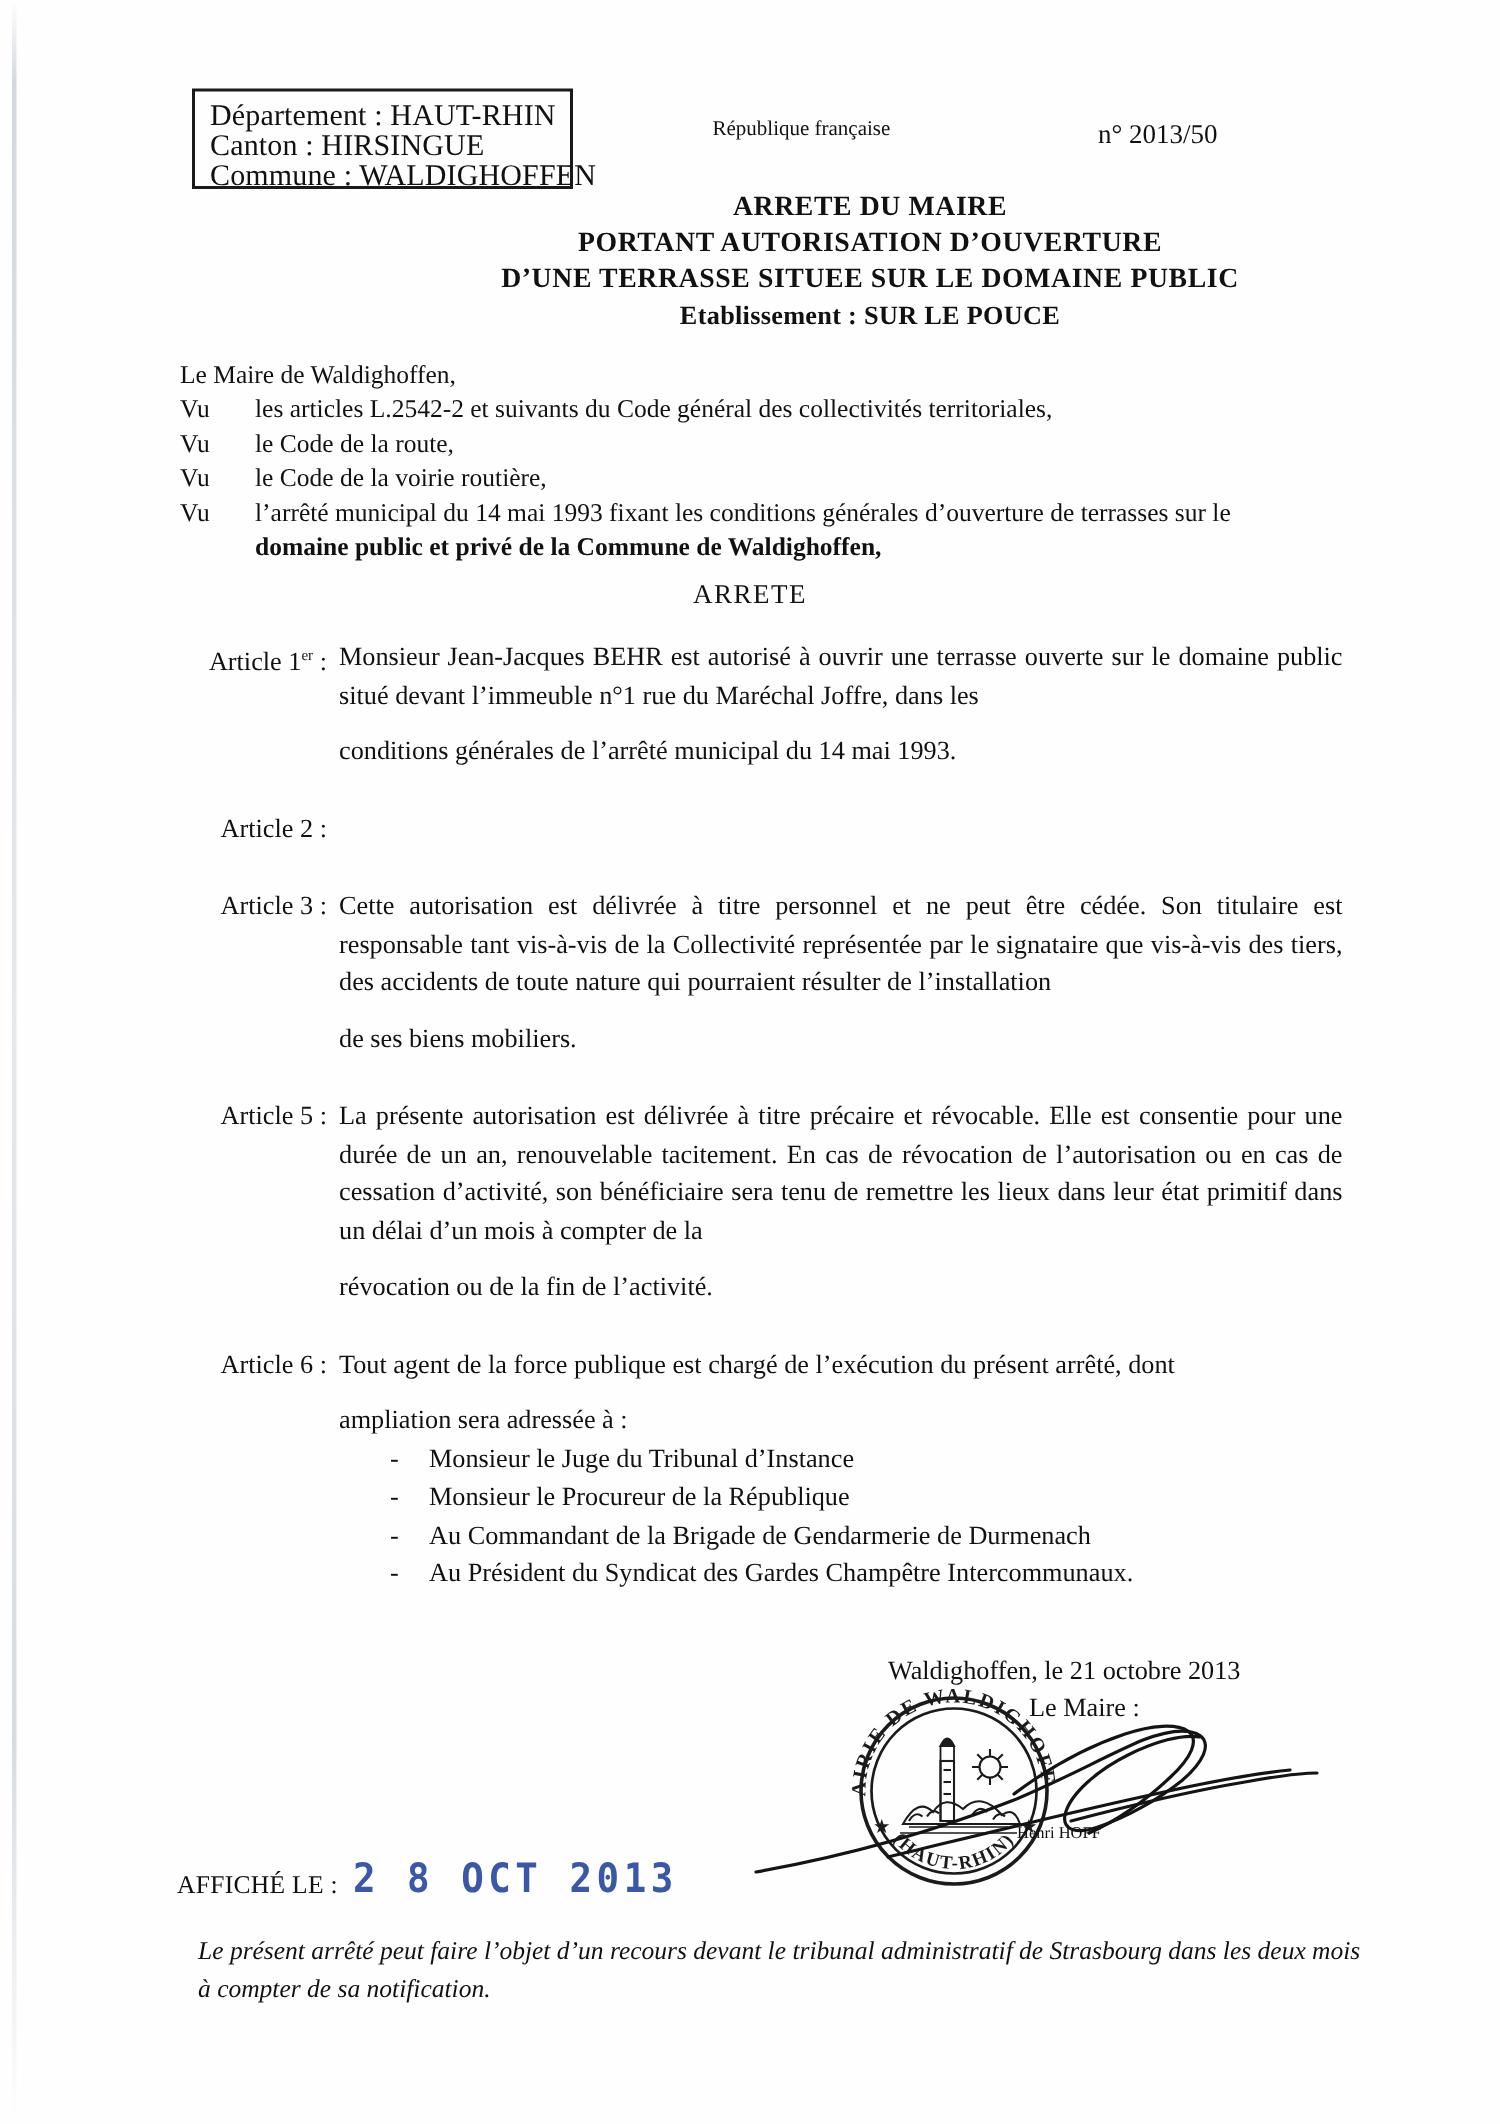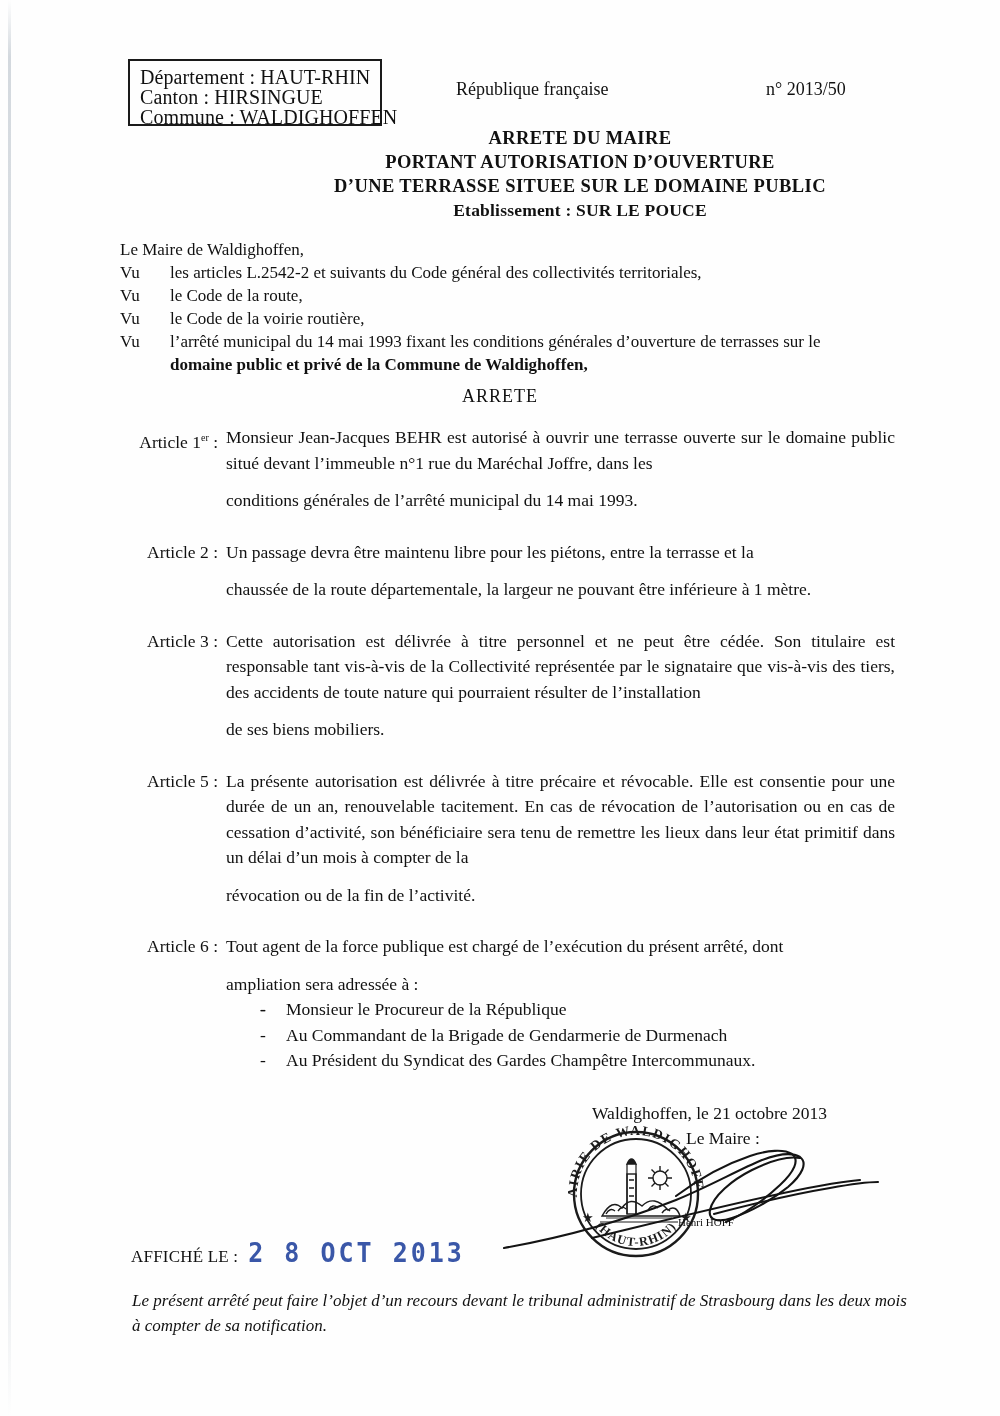--- a/index.html
+++ b/index.html
@@ -44,28 +44,28 @@
   }
   .dept-line {
     font-size: 20px;
     line-height: 20px;
     white-space: nowrap;
     letter-spacing: 0.1px;
   }
 
   .republique {
     position: absolute;
-    left: 456px;
+    left: 475px;
     top: 79px;
-    font-size: 18px;
+    font-size: 14px;
     white-space: nowrap;
   }
   .docnum {
     position: absolute;
-    left: 766px;
+    left: 732px;
     top: 79px;
     font-size: 18px;
     white-space: nowrap;
   }
 
   .title-block {
     position: absolute;
     left: 200px;
     top: 126px;
     width: 760px;
@@ -227,21 +227,20 @@
     position: absolute;
     left: 118px;
     top: 1239px;
     display: flex;
     align-items: baseline;
   }
   .affiche-label {
     font-size: 17px;
     letter-spacing: 0.2px;
     white-space: nowrap;
-    margin-left: 13px;
   }
   .affiche-date {
     font-family: "DejaVu Sans Mono", "Liberation Mono", monospace;
     font-size: 25px;
     font-weight: bold;
     letter-spacing: 3px;
     margin-left: 10px;
     transform: scaleY(1.08);
     transform-origin: left bottom;
     white-space: nowrap;
@@ -312,24 +311,20 @@
     <div class="article">
       <div class="art-label"><span>Article 1</span><sup>er</sup><span> : </span></div>
       <div class="art-body">
         <span>Monsieur Jean-Jacques BEHR est autorisé à ouvrir une terrasse ouverte sur le domaine public situé devant l’immeuble n°1 rue du Maréchal Joffre, dans les</span>
         <div class="lastline">conditions générales de l’arrêté municipal du 14 mai 1993.</div>
       </div>
     </div>
 
     <div class="article">
       <div class="art-label">Article 2 : </div>
-      <div class="art-body">
-        <span>Un passage devra être maintenu libre pour les piétons, entre la terrasse et la</span>
-        <div class="lastline">chaussée de la route départementale, la largeur ne pouvant être inférieure à 1 mètre.</div>
-      </div>
     </div>
 
     <div class="article">
       <div class="art-label">Article 3 : </div>
       <div class="art-body">
         <span>Cette autorisation est délivrée à titre personnel et ne peut être cédée. Son titulaire est responsable tant vis-à-vis de la Collectivité représentée par le signataire que vis-à-vis des tiers, des accidents de toute nature qui pourraient résulter de l’installation</span>
         <div class="lastline">de ses biens mobiliers.</div>
       </div>
     </div>
 
@@ -341,21 +336,21 @@
         <div class="lastline">révocation ou de la fin de l’activité.</div>
       </div>
     </div>
 
     <div class="article">
       <div class="art-label">Article 6 : </div>
       <div class="art-body">
         <span>Tout agent de la force publique est chargé de l’exécution du présent arrêté, dont</span>
         <div class="lastline">ampliation sera adressée à :</div>
         <ul class="dash-list">
-          <li><span class="dash">-</span></li>
+          <li><span class="dash">-</span><span>Monsieur le Juge du Tribunal d’Instance</span></li>
           <li><span class="dash">-</span><span>Monsieur le Procureur de la République</span></li>
           <li><span class="dash">-</span><span>Au Commandant de la Brigade de Gendarmerie de Durmenach</span></li>
           <li><span class="dash">-</span><span>Au Président du Syndicat des Gardes Champêtre Intercommunaux.</span></li>
         </ul>
       </div>
     </div>
 
   </div>
 
   <div class="sign-block">

